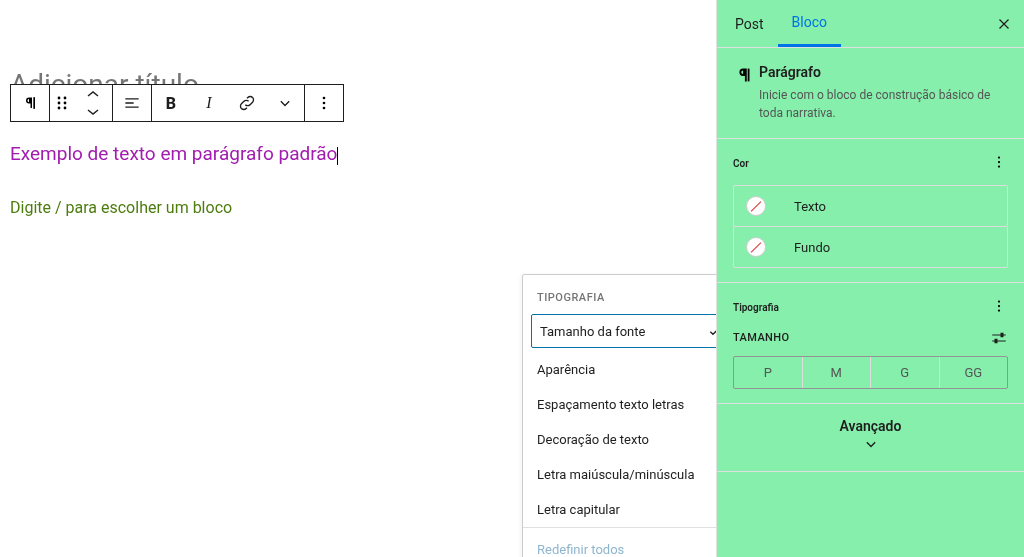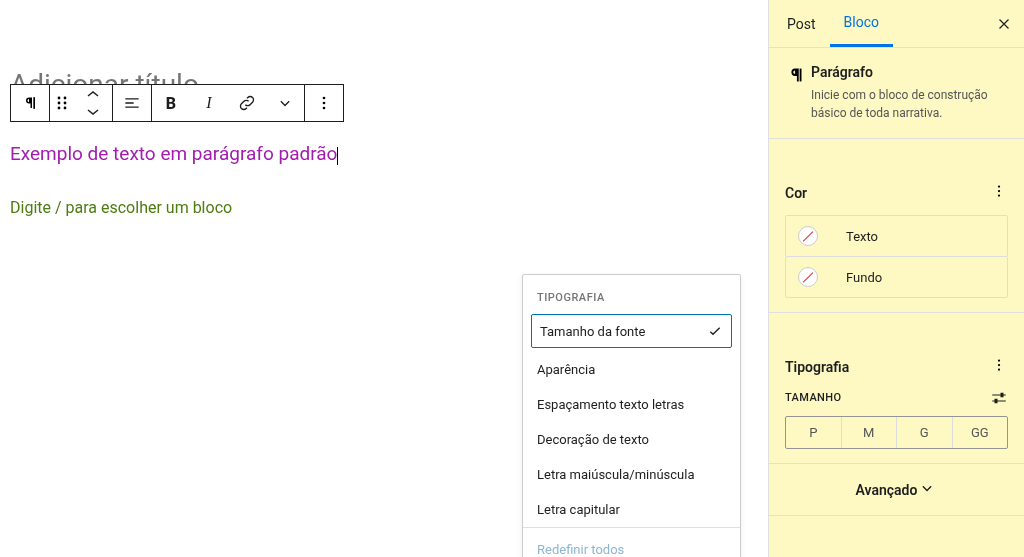--- a/index.html
+++ b/index.html
@@ -113,24 +113,24 @@
     .popover-reset {
       border-top: 1px solid #e0e0e0;
       padding: 14px;
       color: #8fb6cf;
       font-size: 13px;
     }
     .sidebar {
       position: absolute;
       right: 0;
       top: 0;
-      width: 256px;
+      width: 308px;
       bottom: 0;
       border-left: 1px solid #e0e0e0;
-      background: #fef9c3;
+      background: #86efac;
     }
     .sidebar-tabs {
       display: flex;
       align-items: center;
       height: 48px;
       border-bottom: 1px solid #e0e0e0;
       padding: 0 4px;
       position: relative;
     }
     .tab {
@@ -166,23 +166,22 @@
     .block-title { font-weight: 600; font-size: 14px; margin-bottom: 6px; }
     .block-desc { font-size: 12px; color: #555; line-height: 1.5; }
     .panel {
       border-bottom: 1px solid #e0e0e0;
       padding: 14px 16px;
     }
     .panel-header {
       display: flex;
       justify-content: space-between;
       align-items: center;
-      font-size: 14px;
+      font-size: 10px;
       font-weight: 600;
-      margin-top: 29px;
     }
     .panel-header .more { cursor:pointer; }
     .color-row {
       display: flex;
       align-items: center;
       gap: 28px;
       padding: 10px 12px;
       border: 1px solid #ddd;
       font-size: 13px;
       cursor: pointer;
@@ -218,21 +217,21 @@
     }
     .size-btn {
       flex: 1;
       text-align: center;
       padding: 8px 0;
       font-size: 13px;
       cursor: pointer;
       color: #555;
     }
     .size-btn + .size-btn { border-left: 1px solid #ddd; }
-    .adv-panel { display:flex; justify-content:center; align-items:center; font-size:14px; font-weight:600;}
+    .adv-panel { display:flex; justify-content:flex-end; align-items:center; font-size:14px; font-weight:600;flex-direction:column;}
     .chev-down svg{ width:20px; height:20px; }
   </style>
 </head>
 <body>
 
 <div class="editor">
   <div class="title-area">Adicionar título</div>
 
   <div class="toolbar">
     <div class="toolbar-group">

